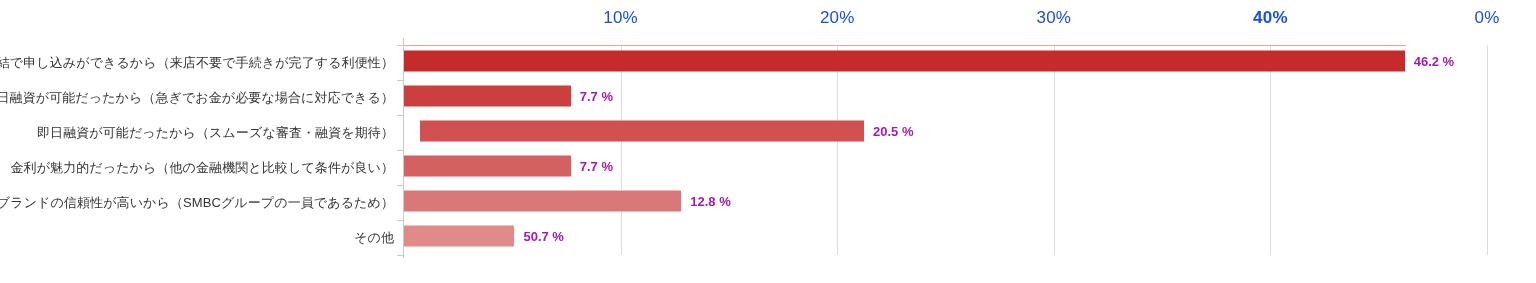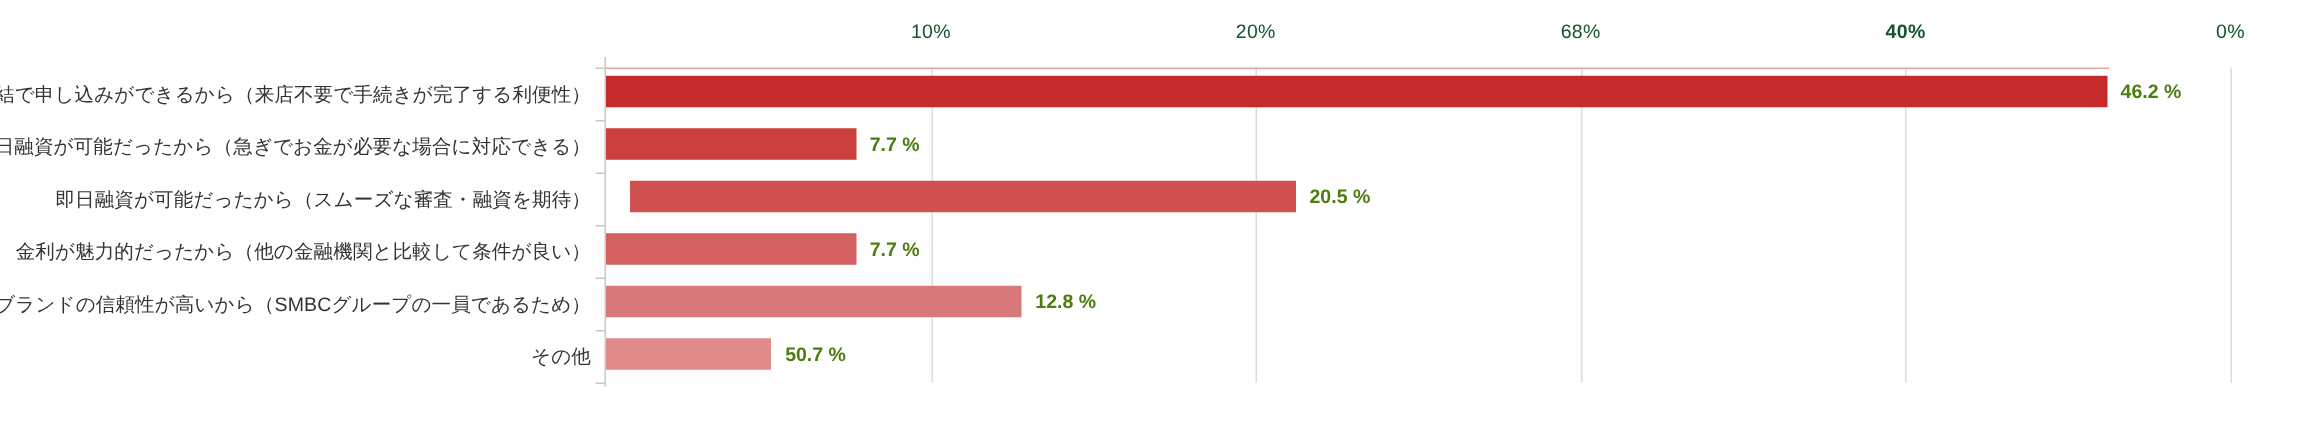--- a/index.html
+++ b/index.html
@@ -58,22 +58,22 @@
     width: 1px;
     height: 210px;
     background: #dcdcdc;
   }
 
   
   .tick-label {
     position: absolute;
     top: 28px;
     transform: translate(-50%, -100%);
-    font-size: 13px;
-    color: #14532d;
+    font-size: 17px;
+    color: #1d4ed8;
     white-space: nowrap;
     letter-spacing: 0.2px;
   }
 
   
   .ytick {
     position: absolute;
     left: 397px;
     width: 7px;
     height: 1px;
@@ -107,33 +107,33 @@
     transform: translateY(-50%);
     height: 21px;
   }
 
   .bar-value {
     position: absolute;
     top: 50%;
     transform: translateY(-50%);
     font-size: 13px;
     font-weight: bold;
-    color: #4d7c0f;
+    color: #a21caf;
     white-space: nowrap;
   }
 </style>
 </head>
 <body>
 
 <div id="chart-root">
 
   <div id="tick-labels">
       <div class="tick-label" style="left: 620.6px;">10%</div>
       <div class="tick-label" style="left: 837.2px;">20%</div>
-      <div class="tick-label" style="left: 1053.8px;">68%</div>
+      <div class="tick-label" style="left: 1053.8px;">30%</div>
       <div class="tick-label" style="left: 1270.4px; font-weight: bold;">40%</div>
       <div class="tick-label" style="left: 1487px;">0%</div>
     </div>
 
   <div class="plot-area">
     <div id="gridlines">
         <div class="gridline" style="left: 216.6px;"></div>
         <div class="gridline" style="left: 433.2px;"></div>
         <div class="gridline" style="left: 649.8px;"></div>
         <div class="gridline" style="left: 866.4px;"></div>

